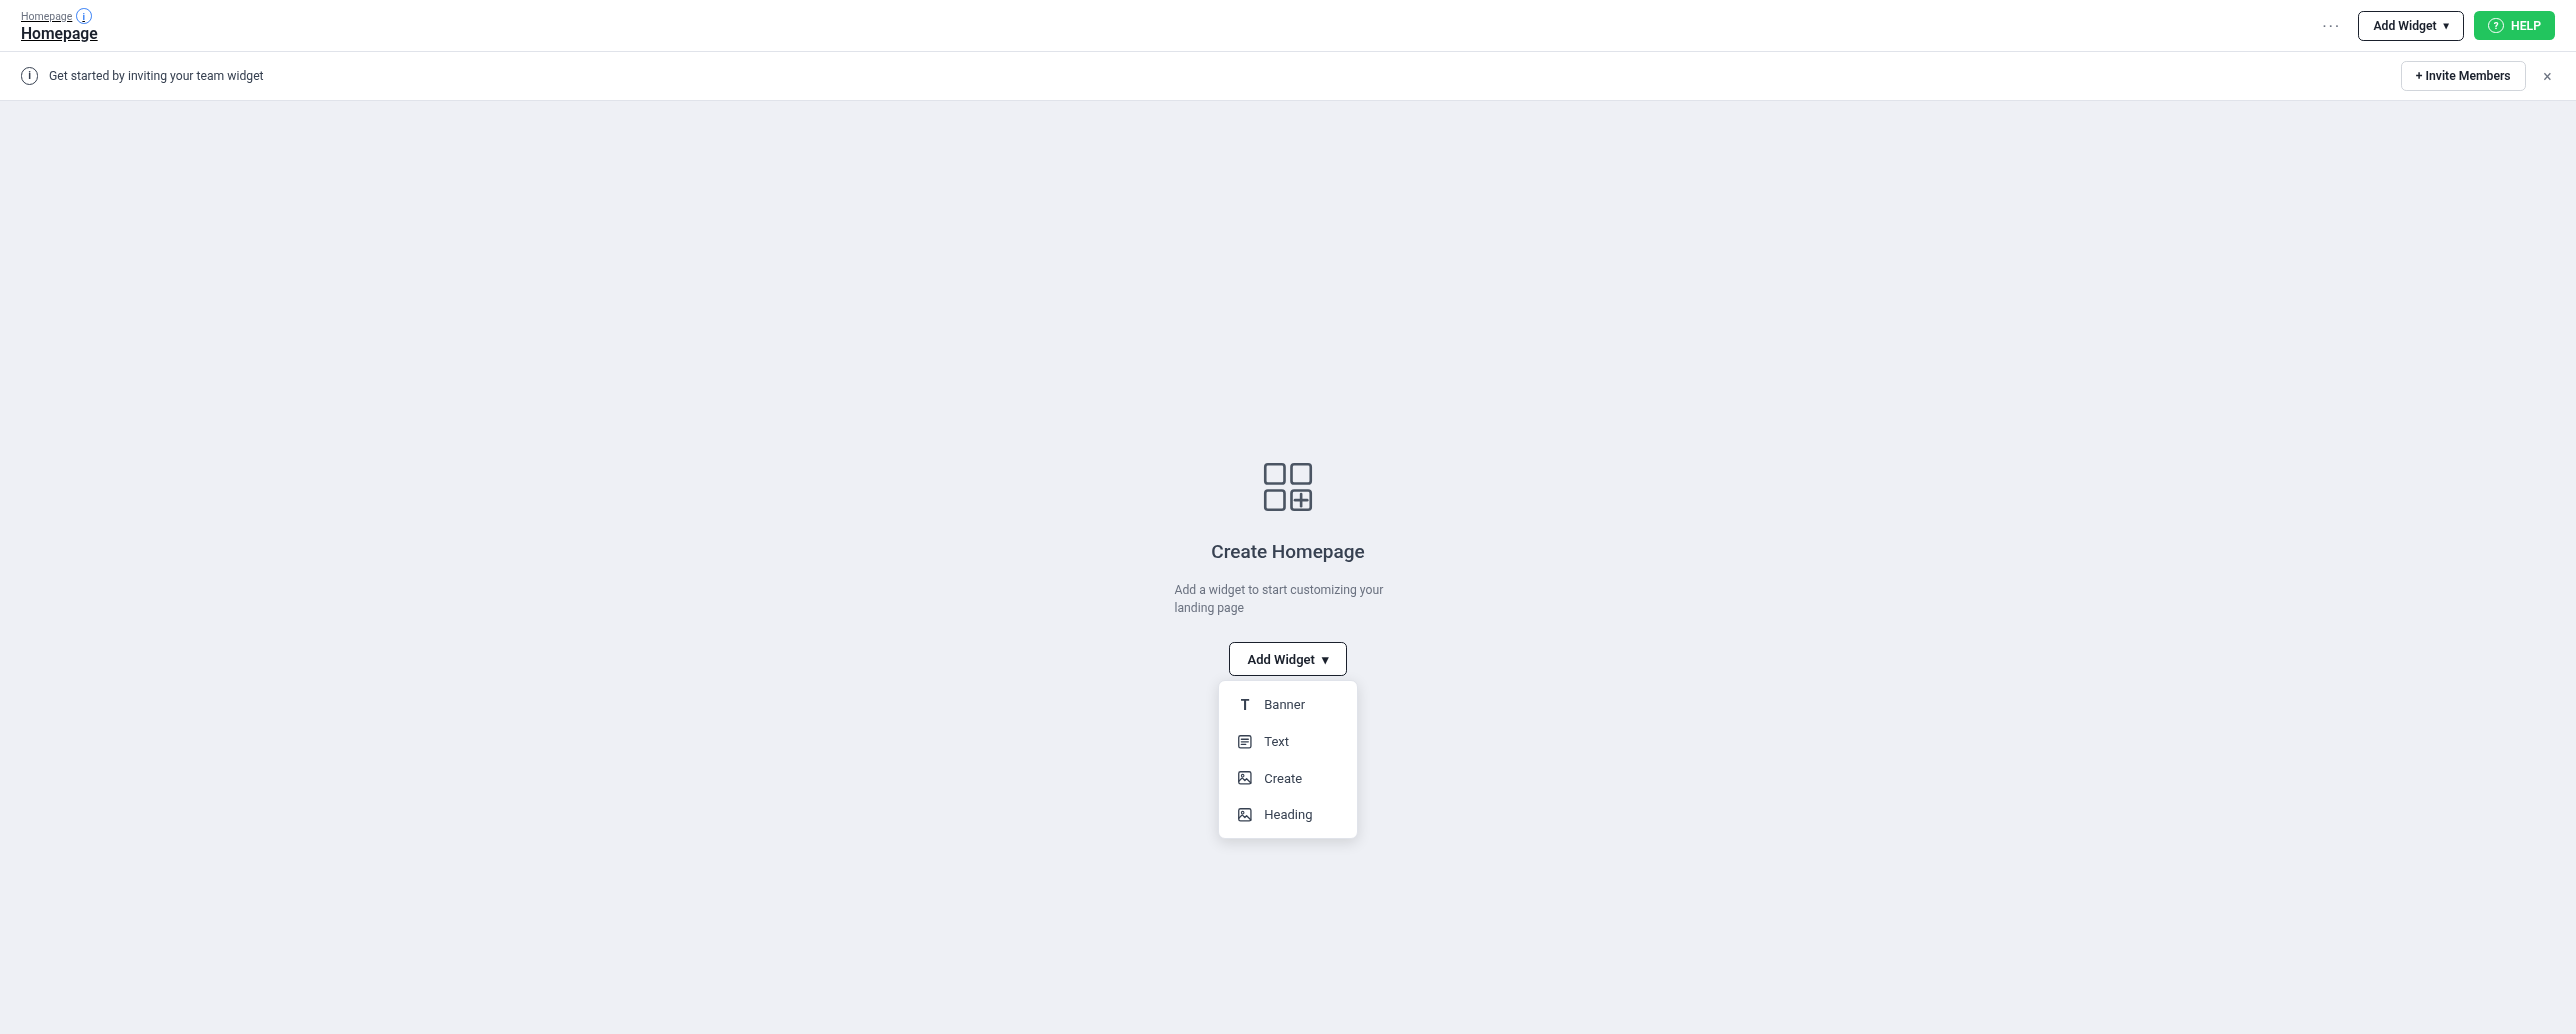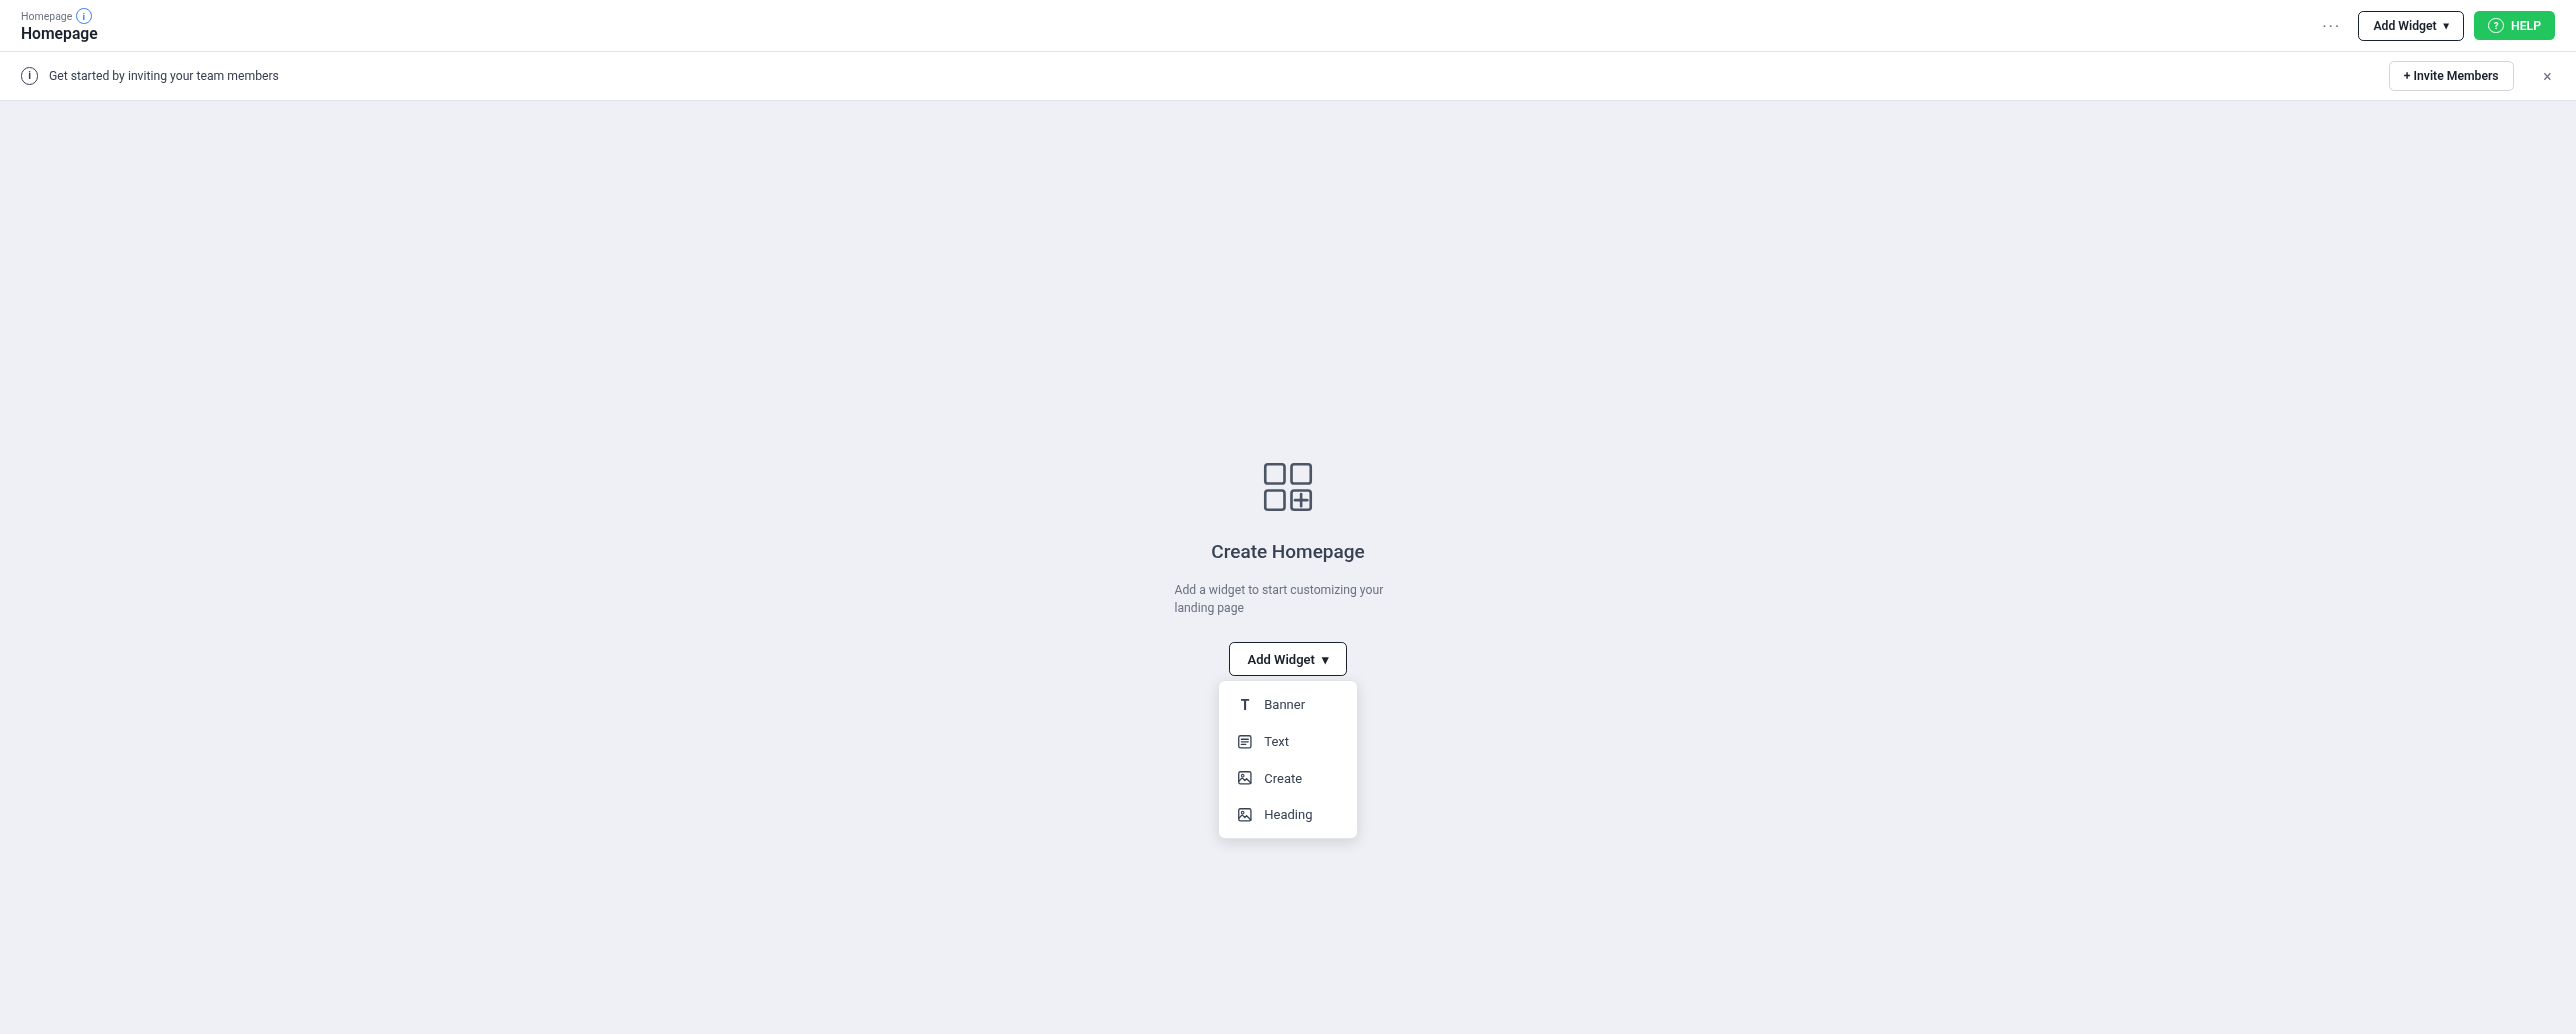--- a/index.html
+++ b/index.html
@@ -21,20 +21,21 @@
       padding: 8.7px 21px;
       display: flex;
       align-items: center;
       justify-content: space-between;
       height: 52px;
     }
 
     .header-left {
       display: flex;
       flex-direction: column;
+      text-decoration: underline;
     }
 
     .header-breadcrumb {
       font-size: 10.5px;
       color: #6b7280;
       display: flex;
       align-items: center;
       gap: 3.5px;
     }
 
@@ -153,21 +154,21 @@
       justify-content: center;
       font-size: 10.5px;
       font-weight: 700;
       color: #374151;
       flex-shrink: 0;
     }
 
     .banner-right {
       display: flex;
       align-items: center;
-      gap: 26px;
+      gap: 14px;
     }
 
     .invite-btn {
       background: #ffffff;
       border: 1.3px solid #d1d5db;
       border-radius: 5.2px;
       padding: 7px 14px;
       font-size: 12.2px;
       font-weight: 600;
       color: #1a202c;
@@ -304,21 +305,21 @@
       <span>HELP</span>
     </button>
   </div>
 </div>
 
 <div class="banner">
   <div class="banner-left">
     <div class="banner-info-icon">
       <span>i</span>
     </div>
-    <span>Get started by inviting your team members</span>
+    <span>Get started by inviting your team widget</span>
   </div>
   <div class="banner-right">
     <button class="invite-btn">
       <span>+ Invite Members</span>
     </button>
     <button class="close-btn">
       <span>×</span>
     </button>
   </div>
 </div>

